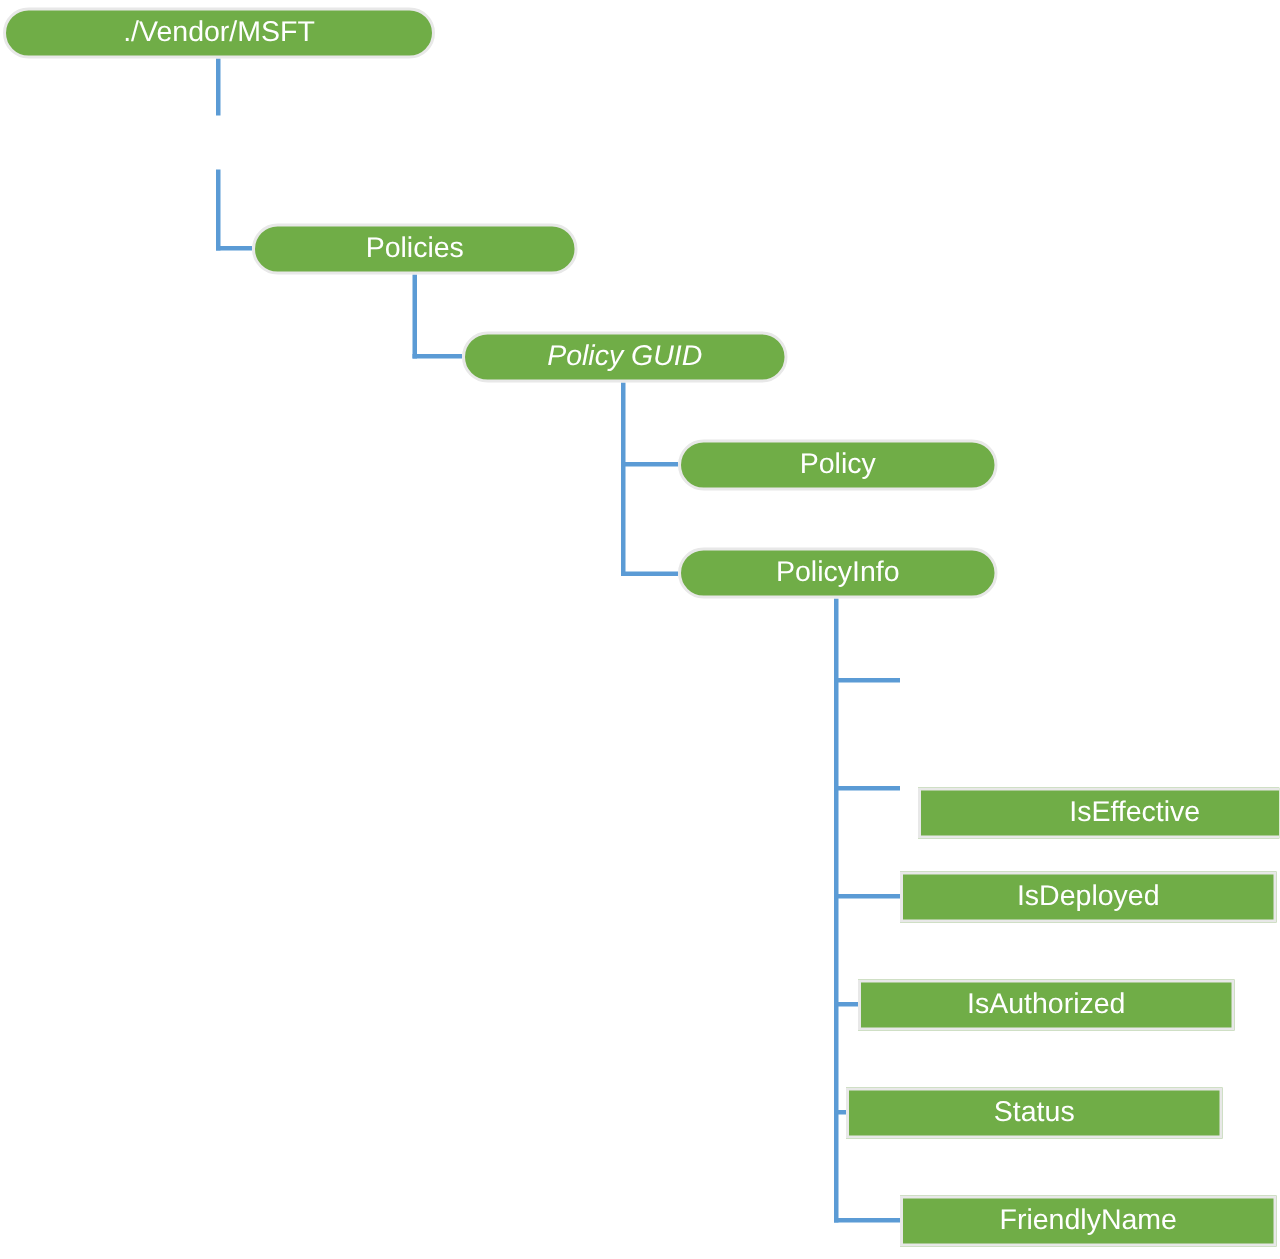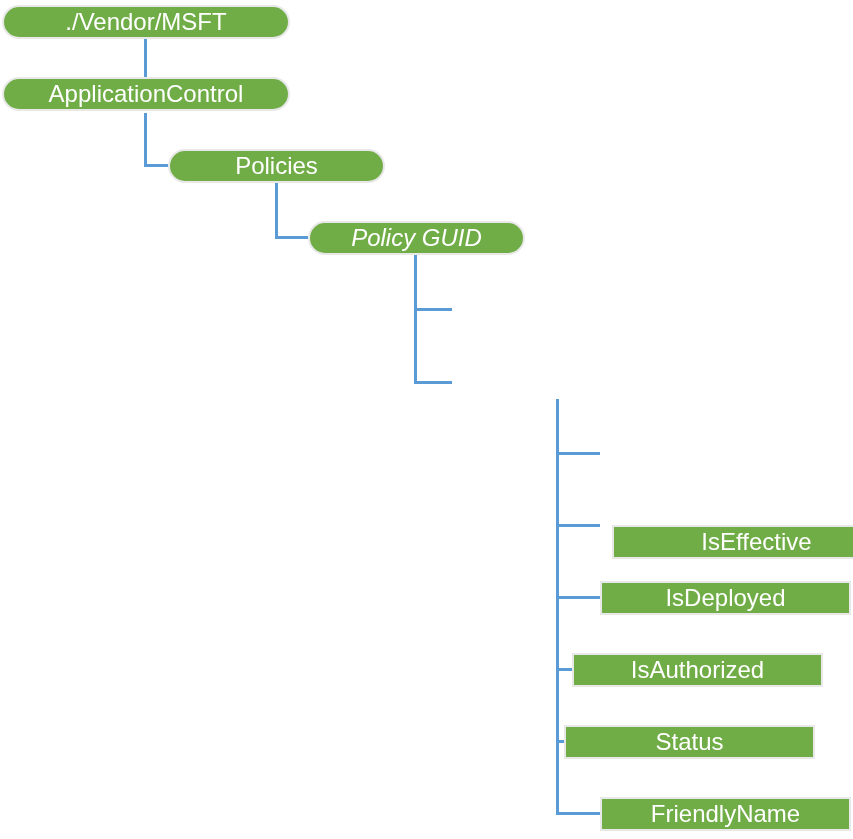--- a/index.html
+++ b/index.html
@@ -15,21 +15,21 @@
     font-family: "Liberation Sans", sans-serif;
     overflow: hidden;
   }
   .node {
     position: absolute;
     height: 34px;
     box-sizing: border-box;
     background: var(--node-green, #70AD47);
     border: 2px solid var(--node-border, #E8E8E8);
     color: var(--node-text, #FFFFFF);
-    font-size: 24px;
+    font-size: 19px;
     line-height: 30px;
     text-align: center;
     display: flex;
     align-items: center;
     justify-content: center;
     white-space: nowrap;
   }
   .pill { border-radius: 17px; }
   .rect { border-radius: 0; }
   .italic { font-style: italic; }
@@ -82,22 +82,23 @@
   <div class="conn cDh2"></div>
   <div class="conn cEv"></div>
   <div class="conn cEh1"></div>
   <div class="conn cEh2"></div>
   <div class="conn cEh3"></div>
   <div class="conn cEh4"></div>
   <div class="conn cEh5"></div>
   <div class="conn cEh6"></div>
 
   <div class="node pill n1">./Vendor/MSFT</div>
-  <div class="node pill n2">ApplicationControl</div>
   <div class="node pill n3">Policies</div>
   <div class="node pill italic n4">Policy GUID</div>
+  <div class="node pill n5">Policy</div>
+  <div class="node pill n6">PolicyInfo</div>
   <div class="node rect n8">IsEffective</div>
   <div class="node rect n9">IsDeployed</div>
   <div class="node rect n10">IsAuthorized</div>
   <div class="node rect n11">Status</div>
   <div class="node rect n12">FriendlyName</div>
 
 </div>
 
 </body></html>

